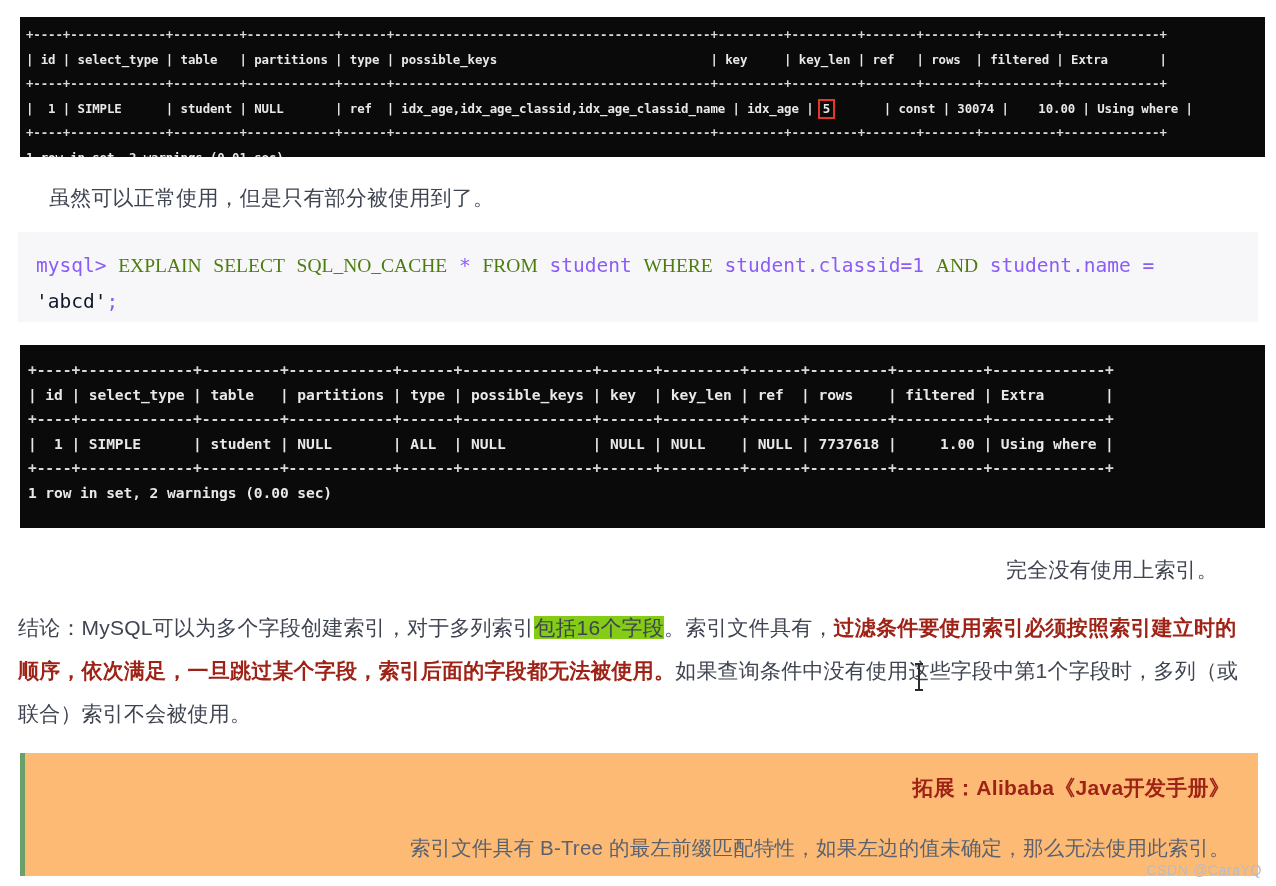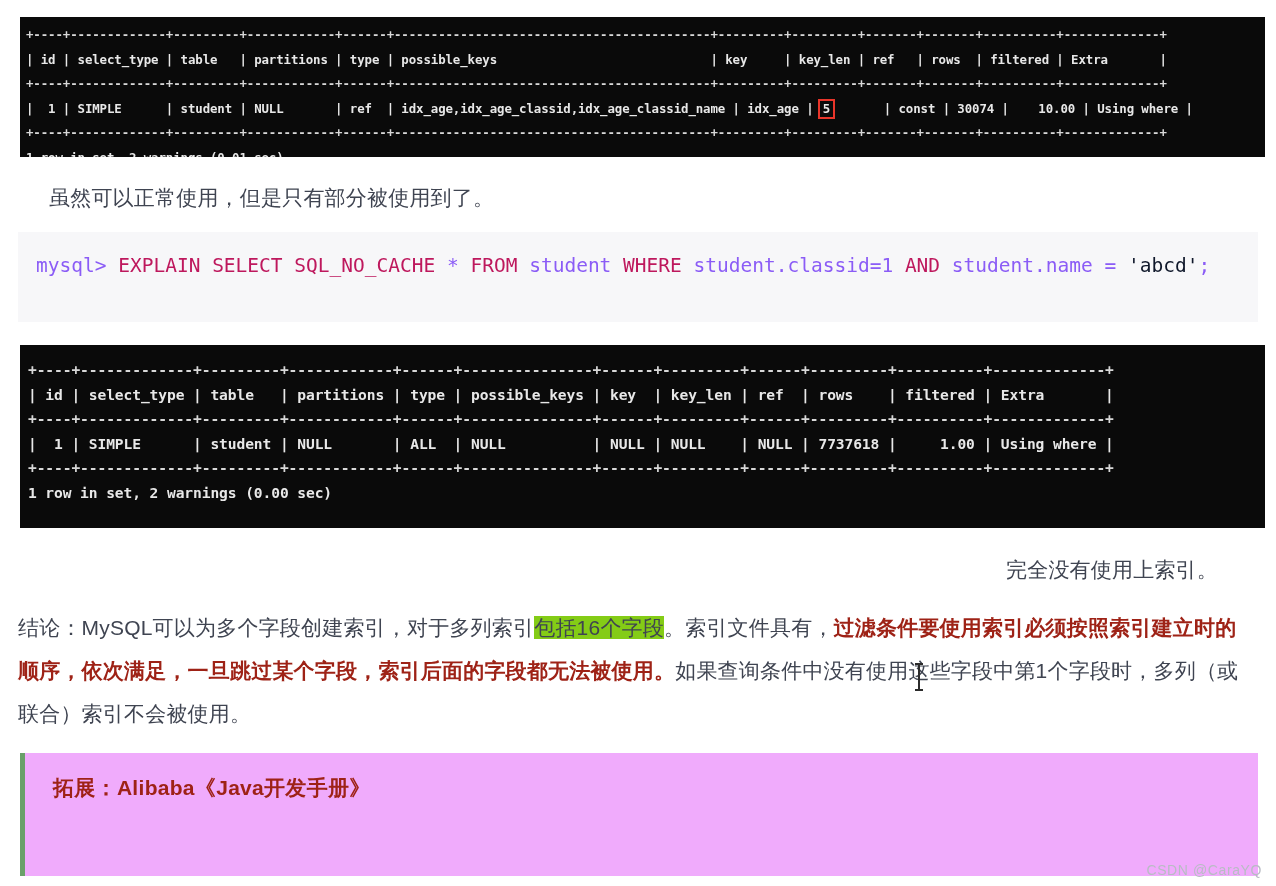--- a/index.html
+++ b/index.html
@@ -89,33 +89,34 @@
     background: #f7f7f9;
     box-sizing: border-box;
     padding: 16px 18px;
     font-family: "DejaVu Sans Mono", "Liberation Mono", monospace;
     font-size: 19.5px;
     line-height: 36px;
     color: #383a42;
     white-space: pre-wrap;
     word-break: break-word;
   }
-  .kw { color: #be185d; }
+  .kw { color: #4d7c0f; font-family: Liberation Serif, serif; }
   .str { color: #0f172a; }
   .plain { color: #8b5cf6; }
 
   
   #callout {
     position: absolute;
     left: 20px; top: 753px;
     width: 1238px; height: 123px;
-    background: #f0abfc;
+    background: #fdba74;
     border-left: 5px solid #6aa06a;
     box-sizing: border-box;
-    padding: 18px 36px 0 28px;
+    padding: 18px 28px 0 28px;
+    text-align: right;
   }
   #callout-title {
     font-size: 21px;
     font-weight: 700;
     color: #9e2216;
     line-height: 34px;
     letter-spacing: 0.3px;
   }
   #callout-body {
     font-size: 20.5px;
@@ -165,15 +166,16 @@
 <div id="terminal-two" class="terminal"><span class="tline rule">+----+-------------+---------+------------+------+---------------+------+---------+------+---------+----------+-------------+</span><span class="tline">| id | select_type | table   | partitions | type | possible_keys | key  | key_len | ref  | rows    | filtered | Extra       |</span><span class="tline rule">+----+-------------+---------+------------+------+---------------+------+---------+------+---------+----------+-------------+</span><span class="tline">|  1 | SIMPLE      | student | NULL       | ALL  | NULL          | NULL | NULL    | NULL | 7737618 |     1.00 | Using where |</span><span class="tline rule">+----+-------------+---------+------------+------+---------------+------+---------+------+---------+----------+-------------+</span><span class="tline">1 row in set, 2 warnings (0.00 sec)</span></div>
 
 <div class="para" id="para-noindex">完全没有使用上索引。</div>
 
 <div class="para" id="para-conclusion"><span>结论：MySQL可以为多个字段创建索引，对于多列索引</span><span class="selected">包括16个字段</span><span>。索引文件具有，</span><span class="bold-red">过滤条件要使用索引必须按照索引建立时的顺序，依次满足，一旦跳过某个字段，索引后面的字段都无法被使用。</span><span>如果查询条件中没有使用这些字段中第1个字段时，多列（或联合）索引不会被使用。</span></div>
 
 <div id="text-caret"></div>
 
 <div id="callout">
   <div id="callout-title">拓展：Alibaba《Java开发手册》</div>
+  <div id="callout-body">索引文件具有 B-Tree 的最左前缀匹配特性，如果左边的值未确定，那么无法使用此索引。</div>
 </div>
 
 <div id="watermark">CSDN @CaraYQ</div>
 
 </body></html>

